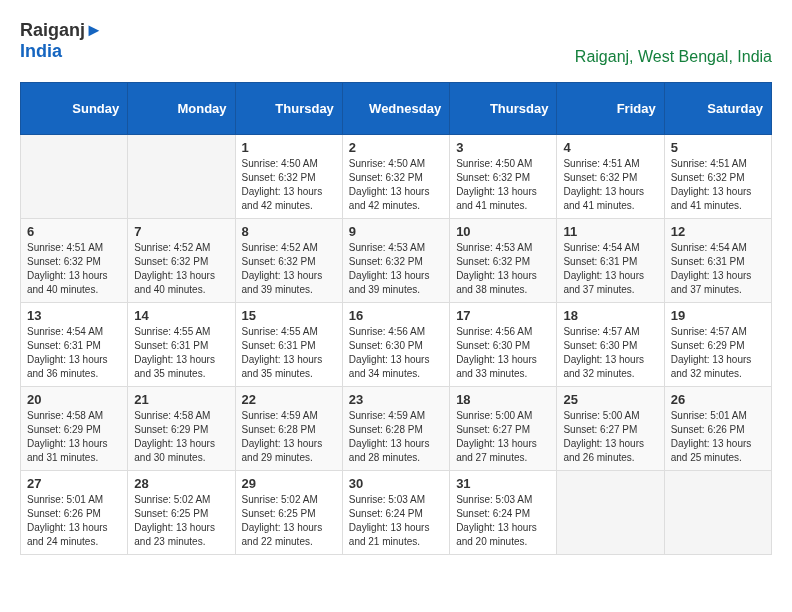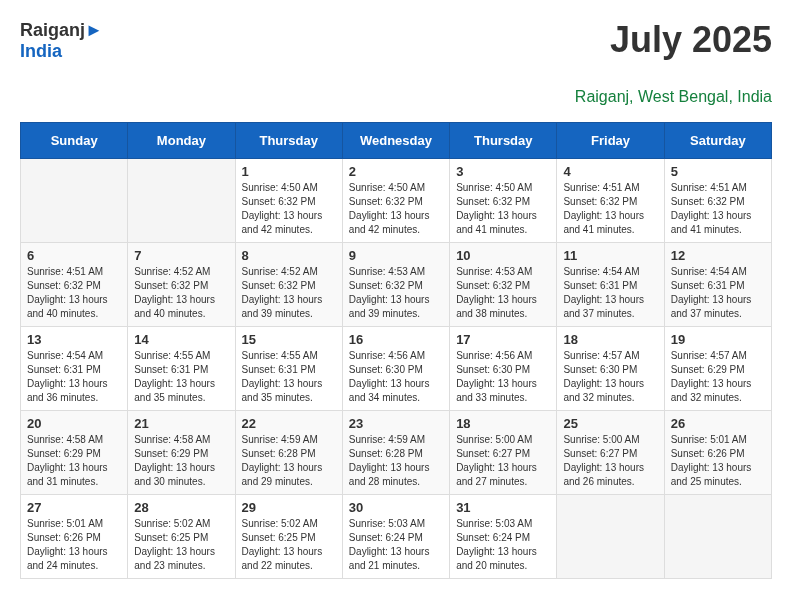--- a/index.html
+++ b/index.html
@@ -47,22 +47,22 @@
     .calendar {
       width: 100%;
       border-collapse: collapse;
       border: 1px solid #ccc;
     }
     .calendar th {
       background-color: #1565c0;
       color: #fff;
       font-size: 13px;
       font-weight: bold;
-      padding: 10px 8px;
-      text-align: center;
+      padding: 18px 8px;
+      text-align: right;
       border: 1px solid #1555a0;
     }
     .calendar td {
       vertical-align: top;
       padding: 5px 6px;
       border: 1px solid #ddd;
       width: calc(100% / 7);
       min-height: 80px;
       font-size: 10.5px;
       color: #333;
@@ -91,21 +91,20 @@
 
 <div class="header">
   <div class="logo">
     <div>
       <span class="logo-text-general">Raiganj</span><span style="color:#1565c0; font-size:18px;">►</span>
       <br>
       <span class="logo-text-blue">India</span>
     </div>
   </div>
   <div class="title-section">
-    <div class="month-title">July 2025</div>
     <div class="location-title">Raiganj, West Bengal, India</div>
   </div>
 </div>
 
 <table class="calendar">
   <thead>
     <tr>
       <th>Sunday</th>
       <th>Monday</th>
       <th>Thursday</th>

